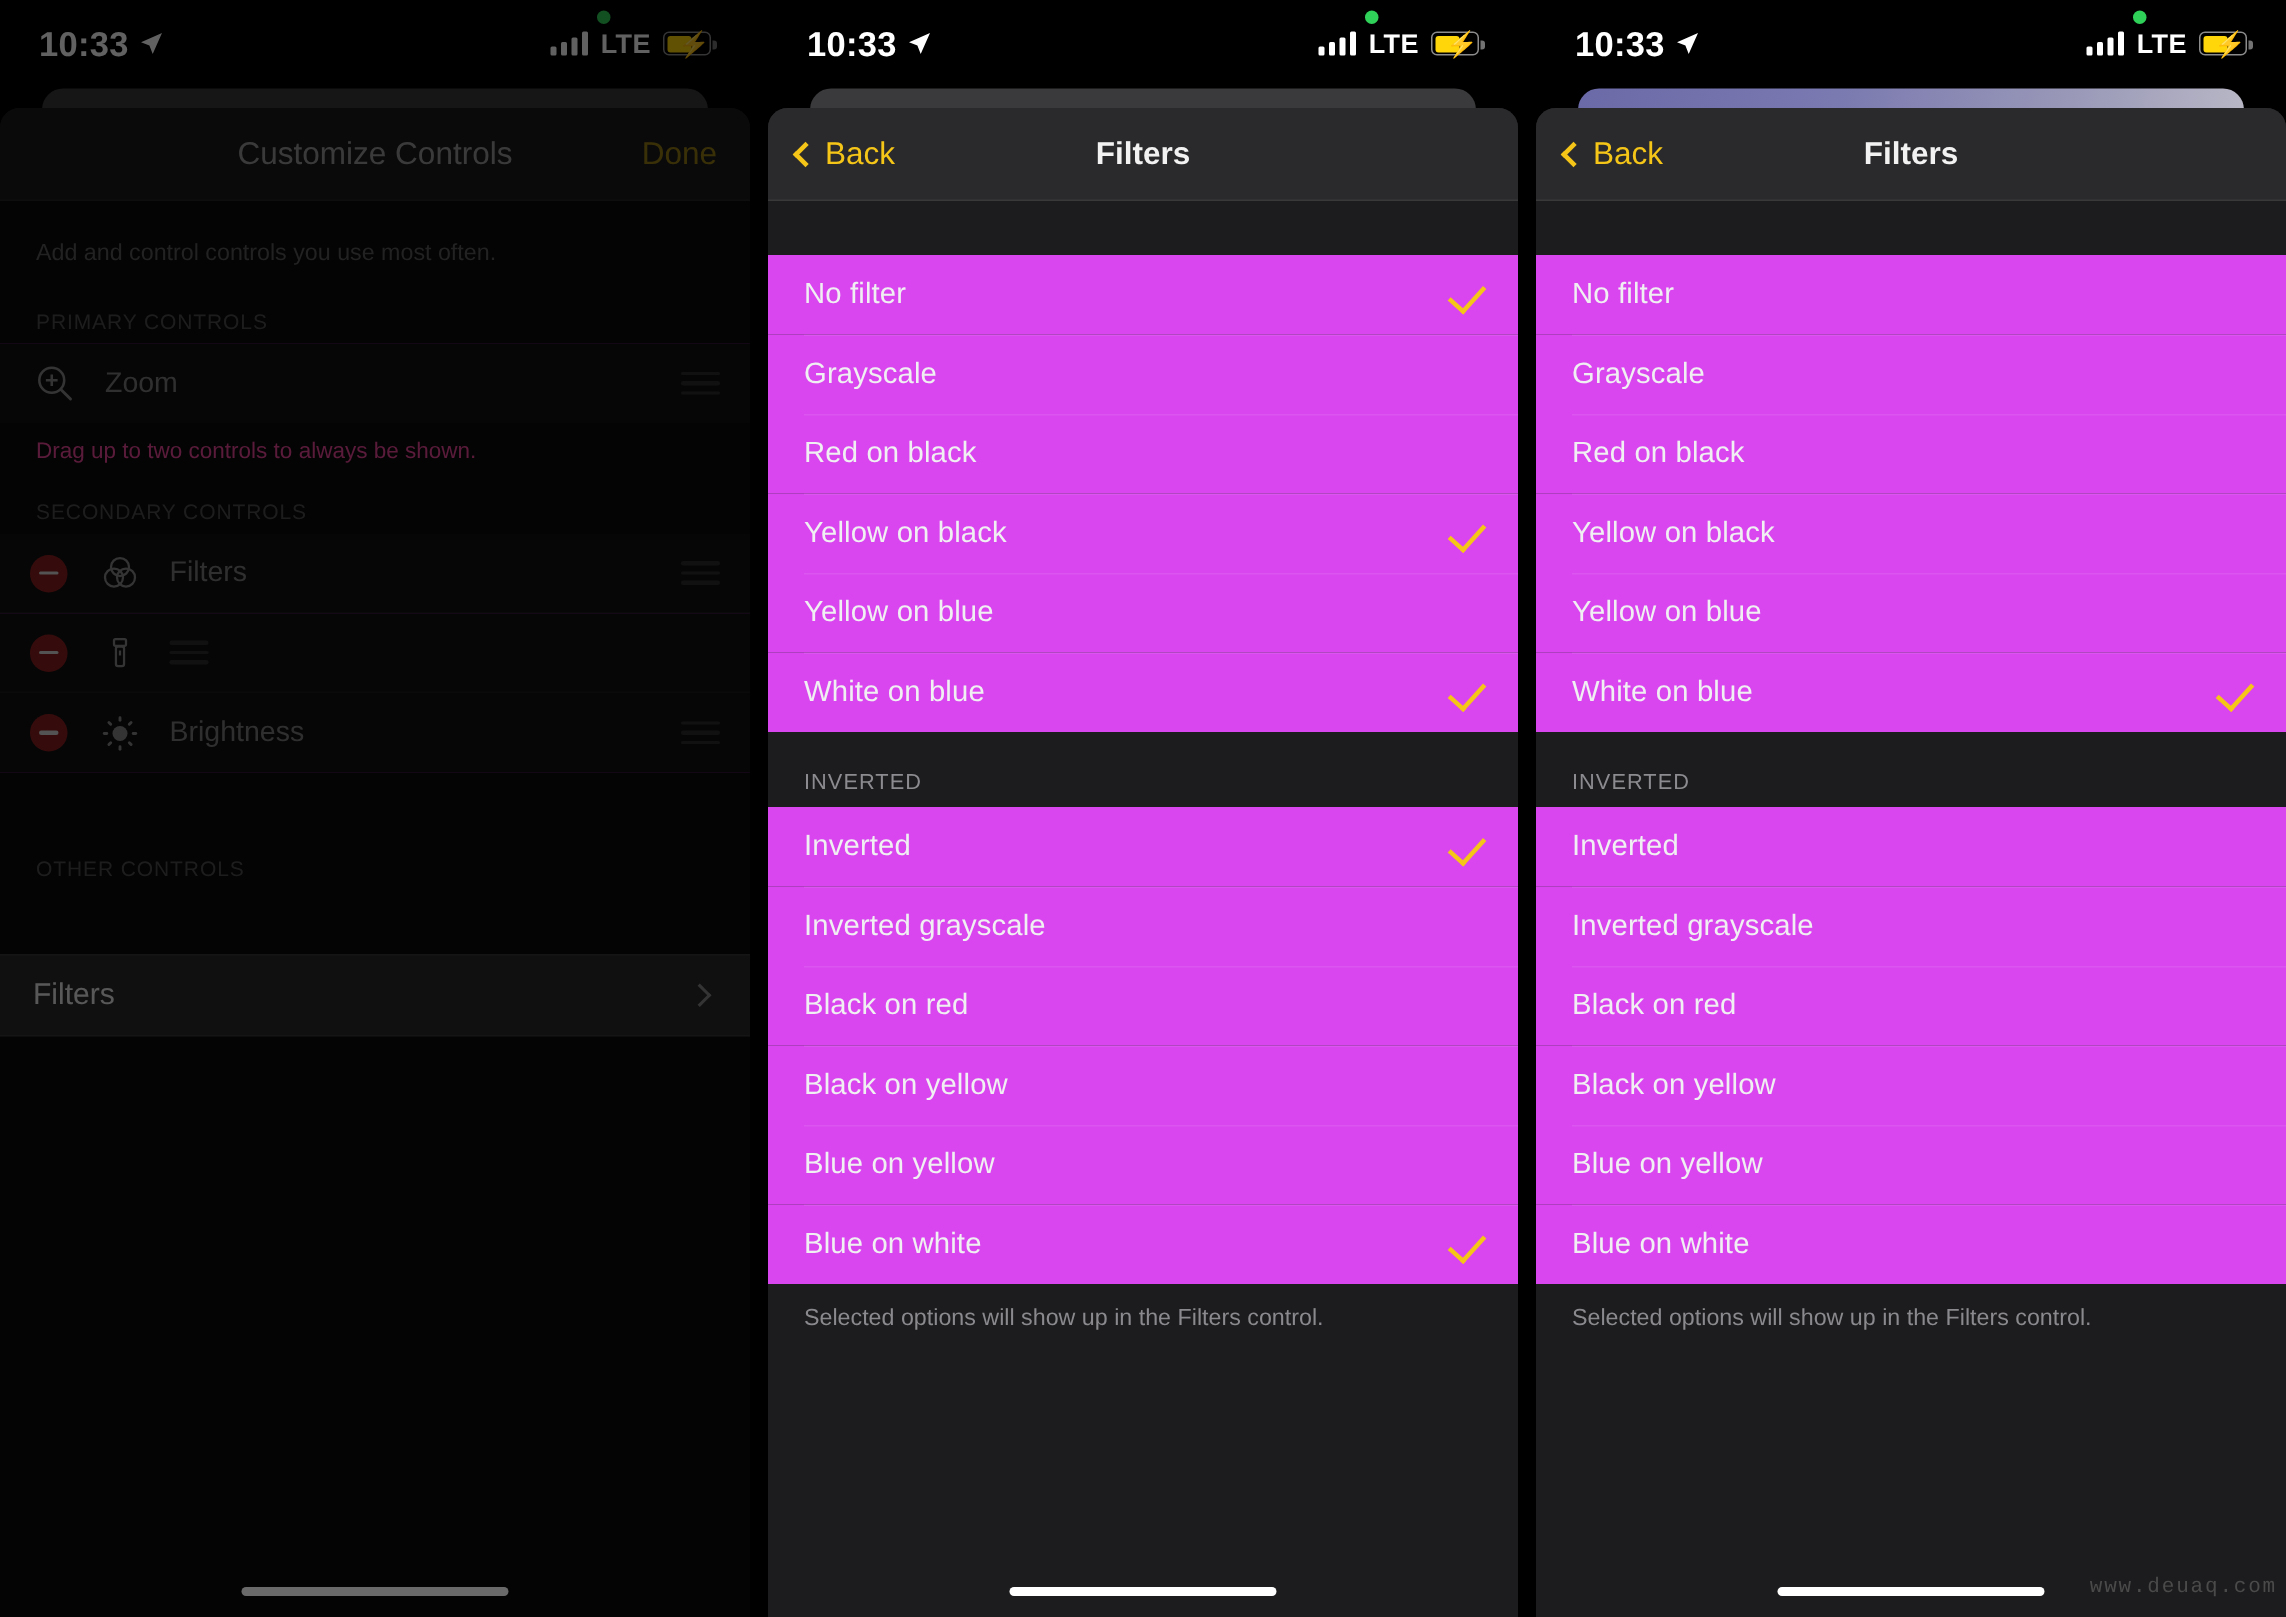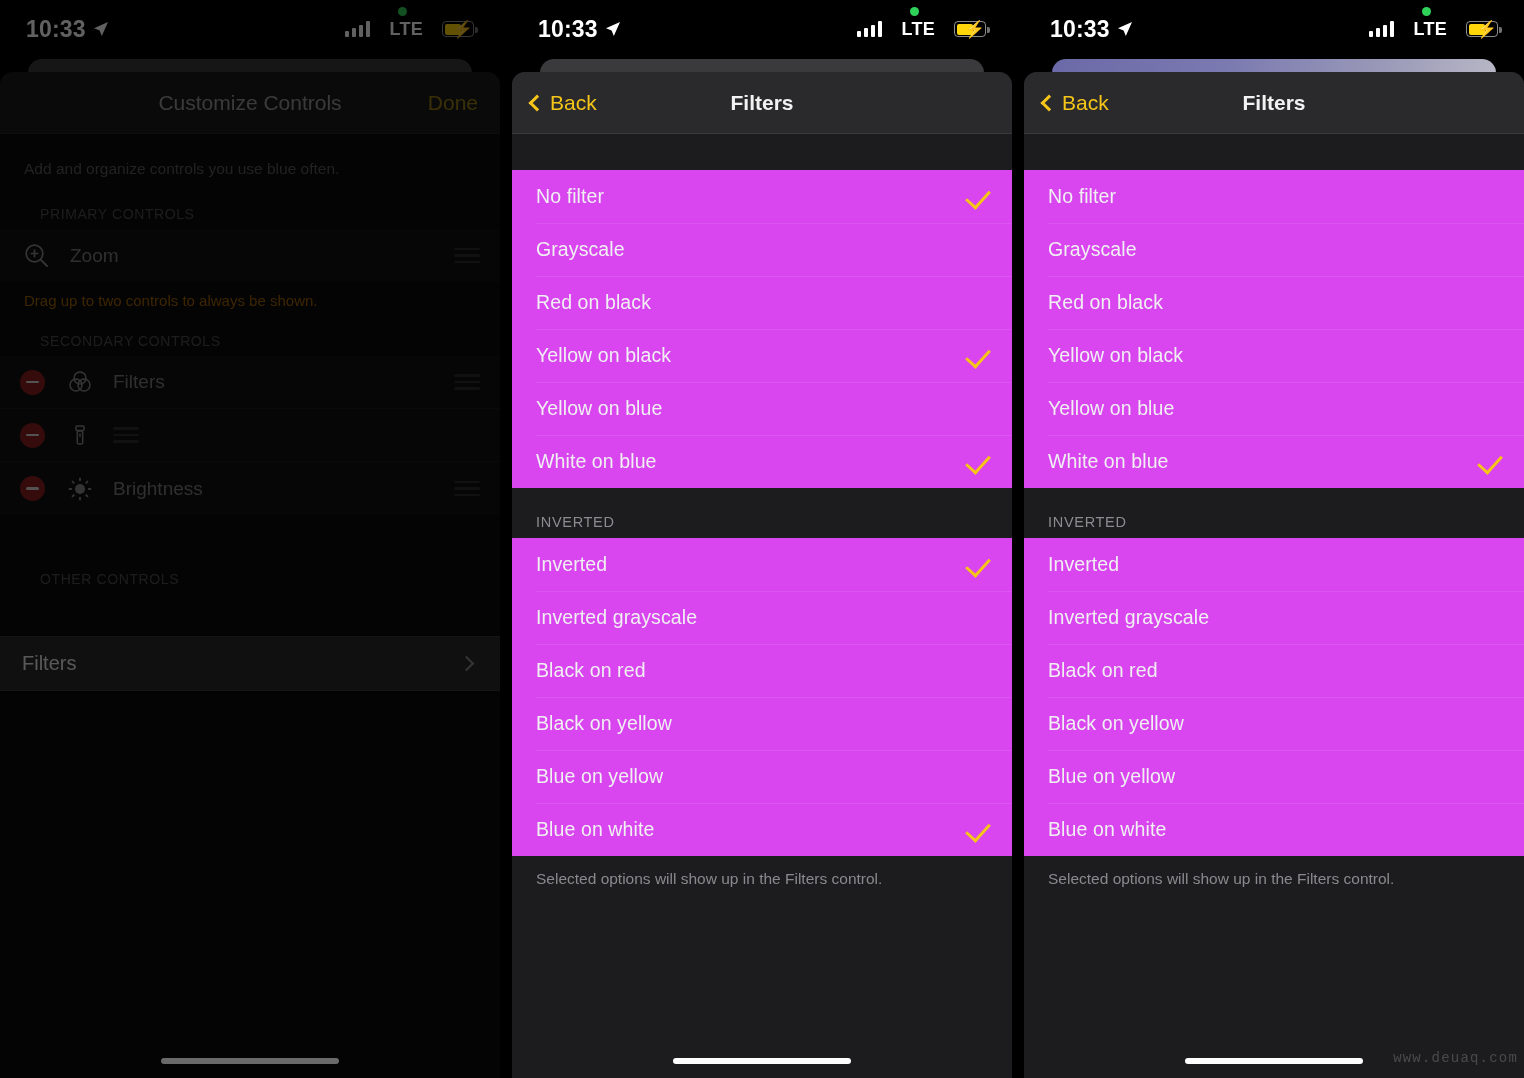--- a/index.html
+++ b/index.html
@@ -56,21 +56,21 @@
     align-items: center;
     gap: 7px;
     font-size: 23px;
     font-weight: bold;
     letter-spacing: 0.2px;
   }
   .sb-loc-arrow { display: block; }
   .sb-right {
     display: flex;
     align-items: center;
-    gap: 19px;
+    gap: 8px;
   }
   .sb-greendot {
     position: absolute;
     top: 7px;
     right: 93px;
     width: 9px;
     height: 9px;
     border-radius: 50%;
     background: #30d158;
   }
@@ -188,21 +188,21 @@
   }
 
   
   .cc-body { background: #0b0b0c; height: 100%; }
   .cc-sub {
     padding: 26px 24px 8px 24px;
     font-size: 15.5px;
     color: #5a5a5c;
   }
   .cc-header {
-    padding: 20px 24px 7px 40px;
+    padding: 20px 24px 7px 24px;
     font-size: 14px;
     letter-spacing: 0.6px;
     color: #4e4e50;
   }
   .cc-group { background: #a21caf; }
   .cc-row {
     position: relative;
     height: 53px;
     display: flex;
     align-items: center;
@@ -239,21 +239,21 @@
   }
   .cc-handle {
     display: flex; flex-direction: column; gap: 4px;
     width: 26px;
     flex: 0 0 26px;
   }
   .cc-handle i { display: block; height: 2.4px; background: #2e2e30; border-radius: 2px; }
   .cc-note {
     padding: 10px 24px 4px 24px;
     font-size: 15px;
-    color: #a16207;
+    color: #ec4899;
   }
   .cc-spacer { height: 36px; }
   .cc-other-row {
     height: 55px;
     display: flex;
     align-items: center;
     padding: 0 22px;
     background: #2b2b2d;
     border-top: 1px solid rgba(255,255,255,0.07);
     border-bottom: 1px solid rgba(255,255,255,0.07);
@@ -377,21 +377,21 @@
 
     <div class="behind-card"></div>
 
     <div class="sheet p1">
       <div class="navbar plain">
         <div class="nav-title muted">Customize Controls</div>
         <div class="nav-done">Done</div>
       </div>
 
       <div class="cc-body">
-        <div class="cc-sub">Add and organize controls you use blue often.</div>
+        <div class="cc-sub">Add and control controls you use most often.</div>
 
         <div class="cc-header">PRIMARY CONTROLS</div>
         <div class="cc-group">
           <div class="cc-row">
             <div class="cc-icon">
               <svg width="28" height="28" viewBox="0 0 28 28">
                 <circle cx="11.5" cy="11.5" r="8.3" fill="none" stroke="#8a8a8c" stroke-width="1.7"></circle>
                 <line x1="11.5" y1="7.6" x2="11.5" y2="15.4" stroke="#8a8a8c" stroke-width="1.7"></line>
                 <line x1="7.6" y1="11.5" x2="15.4" y2="11.5" stroke="#8a8a8c" stroke-width="1.7"></line>
                 <line x1="17.6" y1="17.6" x2="24" y2="24" stroke="#8a8a8c" stroke-width="1.9" stroke-linecap="round"></line>

